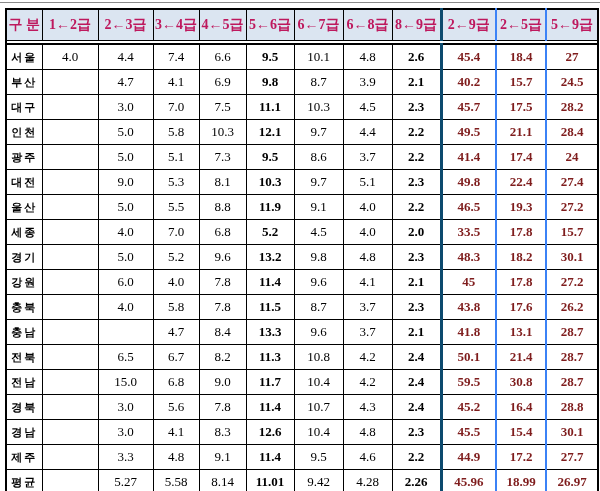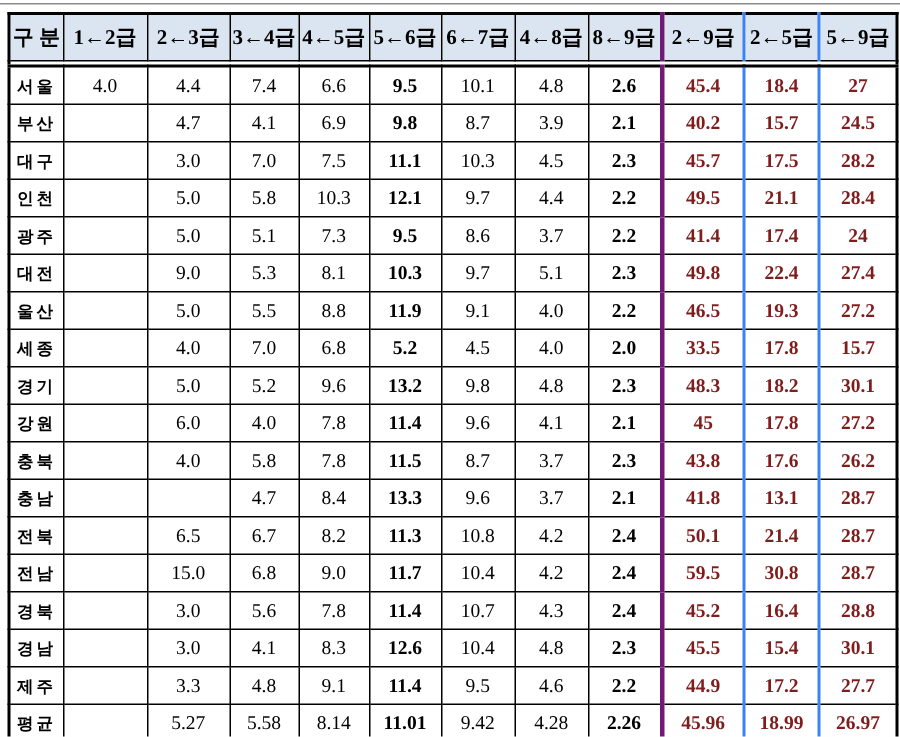--- a/index.html
+++ b/index.html
@@ -17,28 +17,28 @@
     border:2.5px solid #000000;
     background:#ffffff;
   }
   th,td{
     border:1px solid #000000;
     text-align:center;vertical-align:middle;
     padding:0;overflow:hidden;white-space:nowrap;
   }
   thead th{
     background:#dbe5f1;
-    font-weight:bold;font-size:14px;color:#000000;
+    font-weight:bold;font-size:14px;color:#be185d;
     height:30px;
   }
   tbody td{height:24px;font-size:13px;color:#000;}
   td.c-label{font-weight:bold;font-size:11px;letter-spacing:2px;}
   .b{font-weight:bold;}
   .blue{color:#7f1d1d;font-weight:bold;}
-  .thickL{border-left:3px solid #701a75;}
+  .thickL{border-left:3px solid #0c4a6e;}
   .grayL{border-left:2px solid #3b82f6;}
   tr.sep td{
     height:2px;border-left:none;border-right:none;
     border-top:1px solid #000;border-bottom:2px solid #000;
     background:#ffffff;padding:0;
   }
 </style>
 </head>
 <body>
 
@@ -61,21 +61,21 @@
     </colgroup>
   <thead>
     <tr>
         <th>구 분</th>
         <th>1←2급</th>
         <th>2←3급</th>
         <th>3←4급</th>
         <th>4←5급</th>
         <th>5←6급</th>
         <th>6←7급</th>
-        <th>4←8급</th>
+        <th>6←8급</th>
         <th>8←9급</th>
         <th class="thickL">2←9급</th>
         <th class="grayL">2←5급</th>
         <th class="grayL">5←9급</th>
       </tr>
     <tr class="sep">
         <td colspan="12"></td>
       </tr>
   </thead>
   <tbody>

